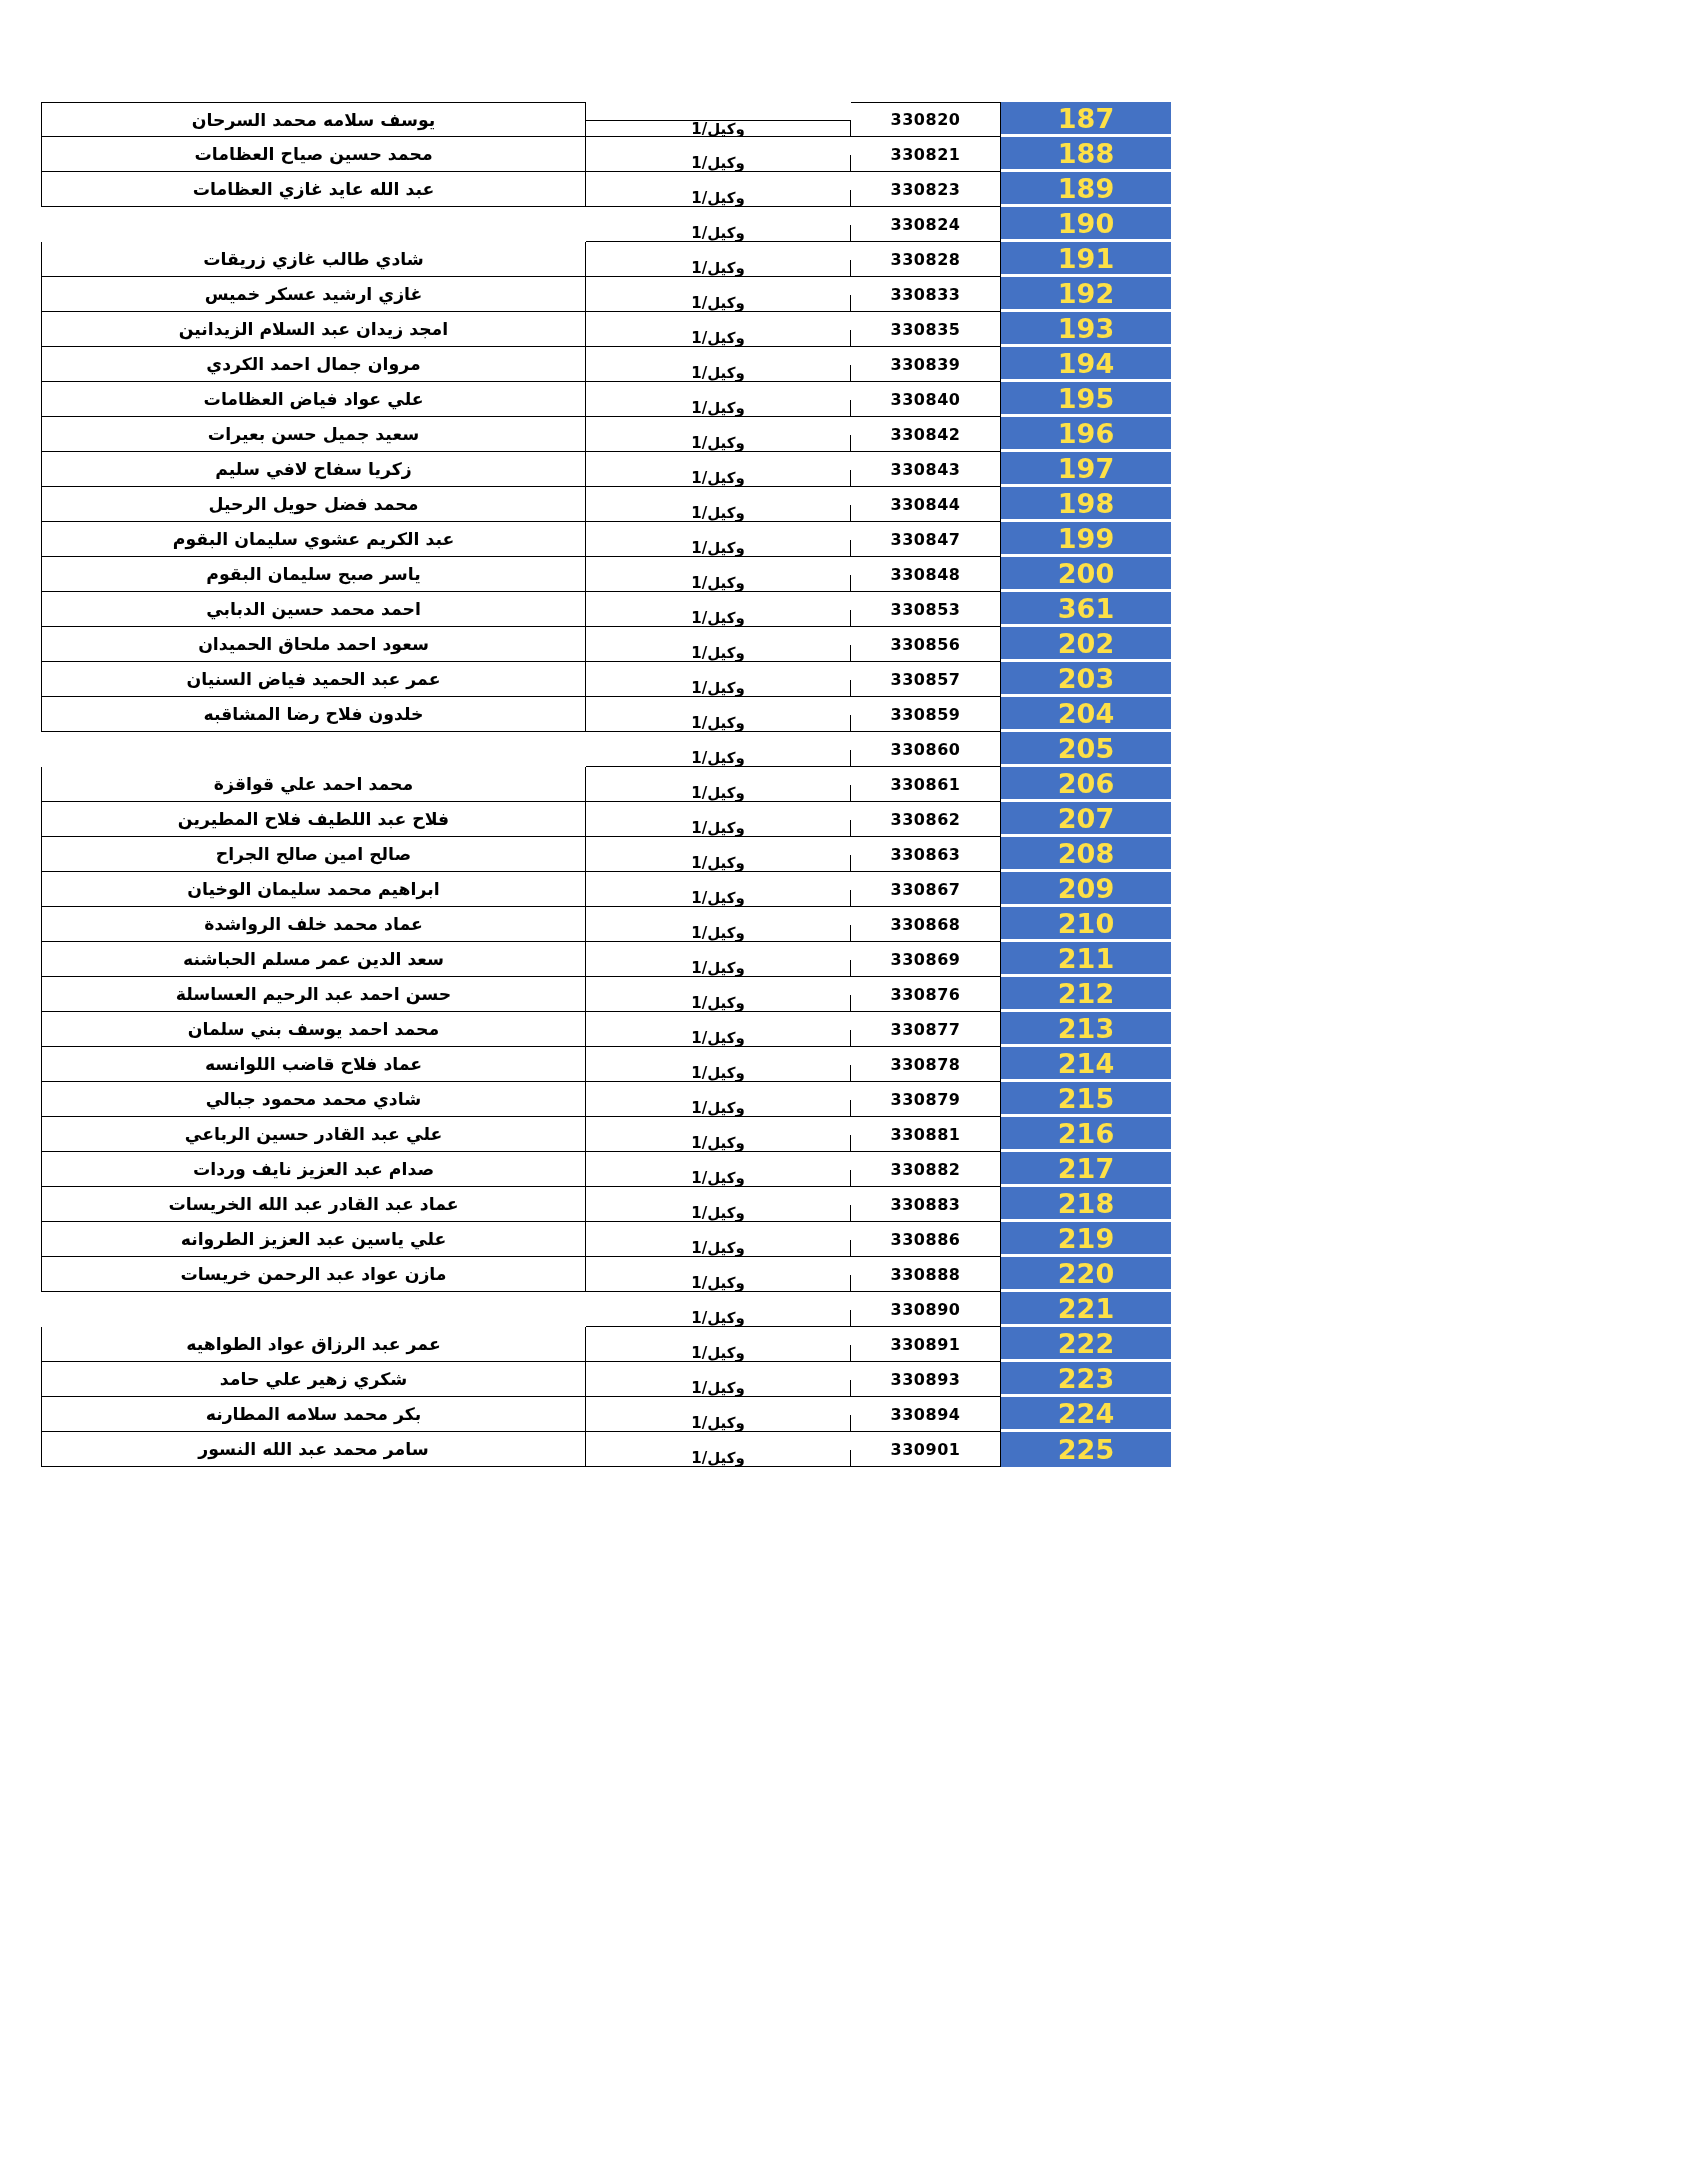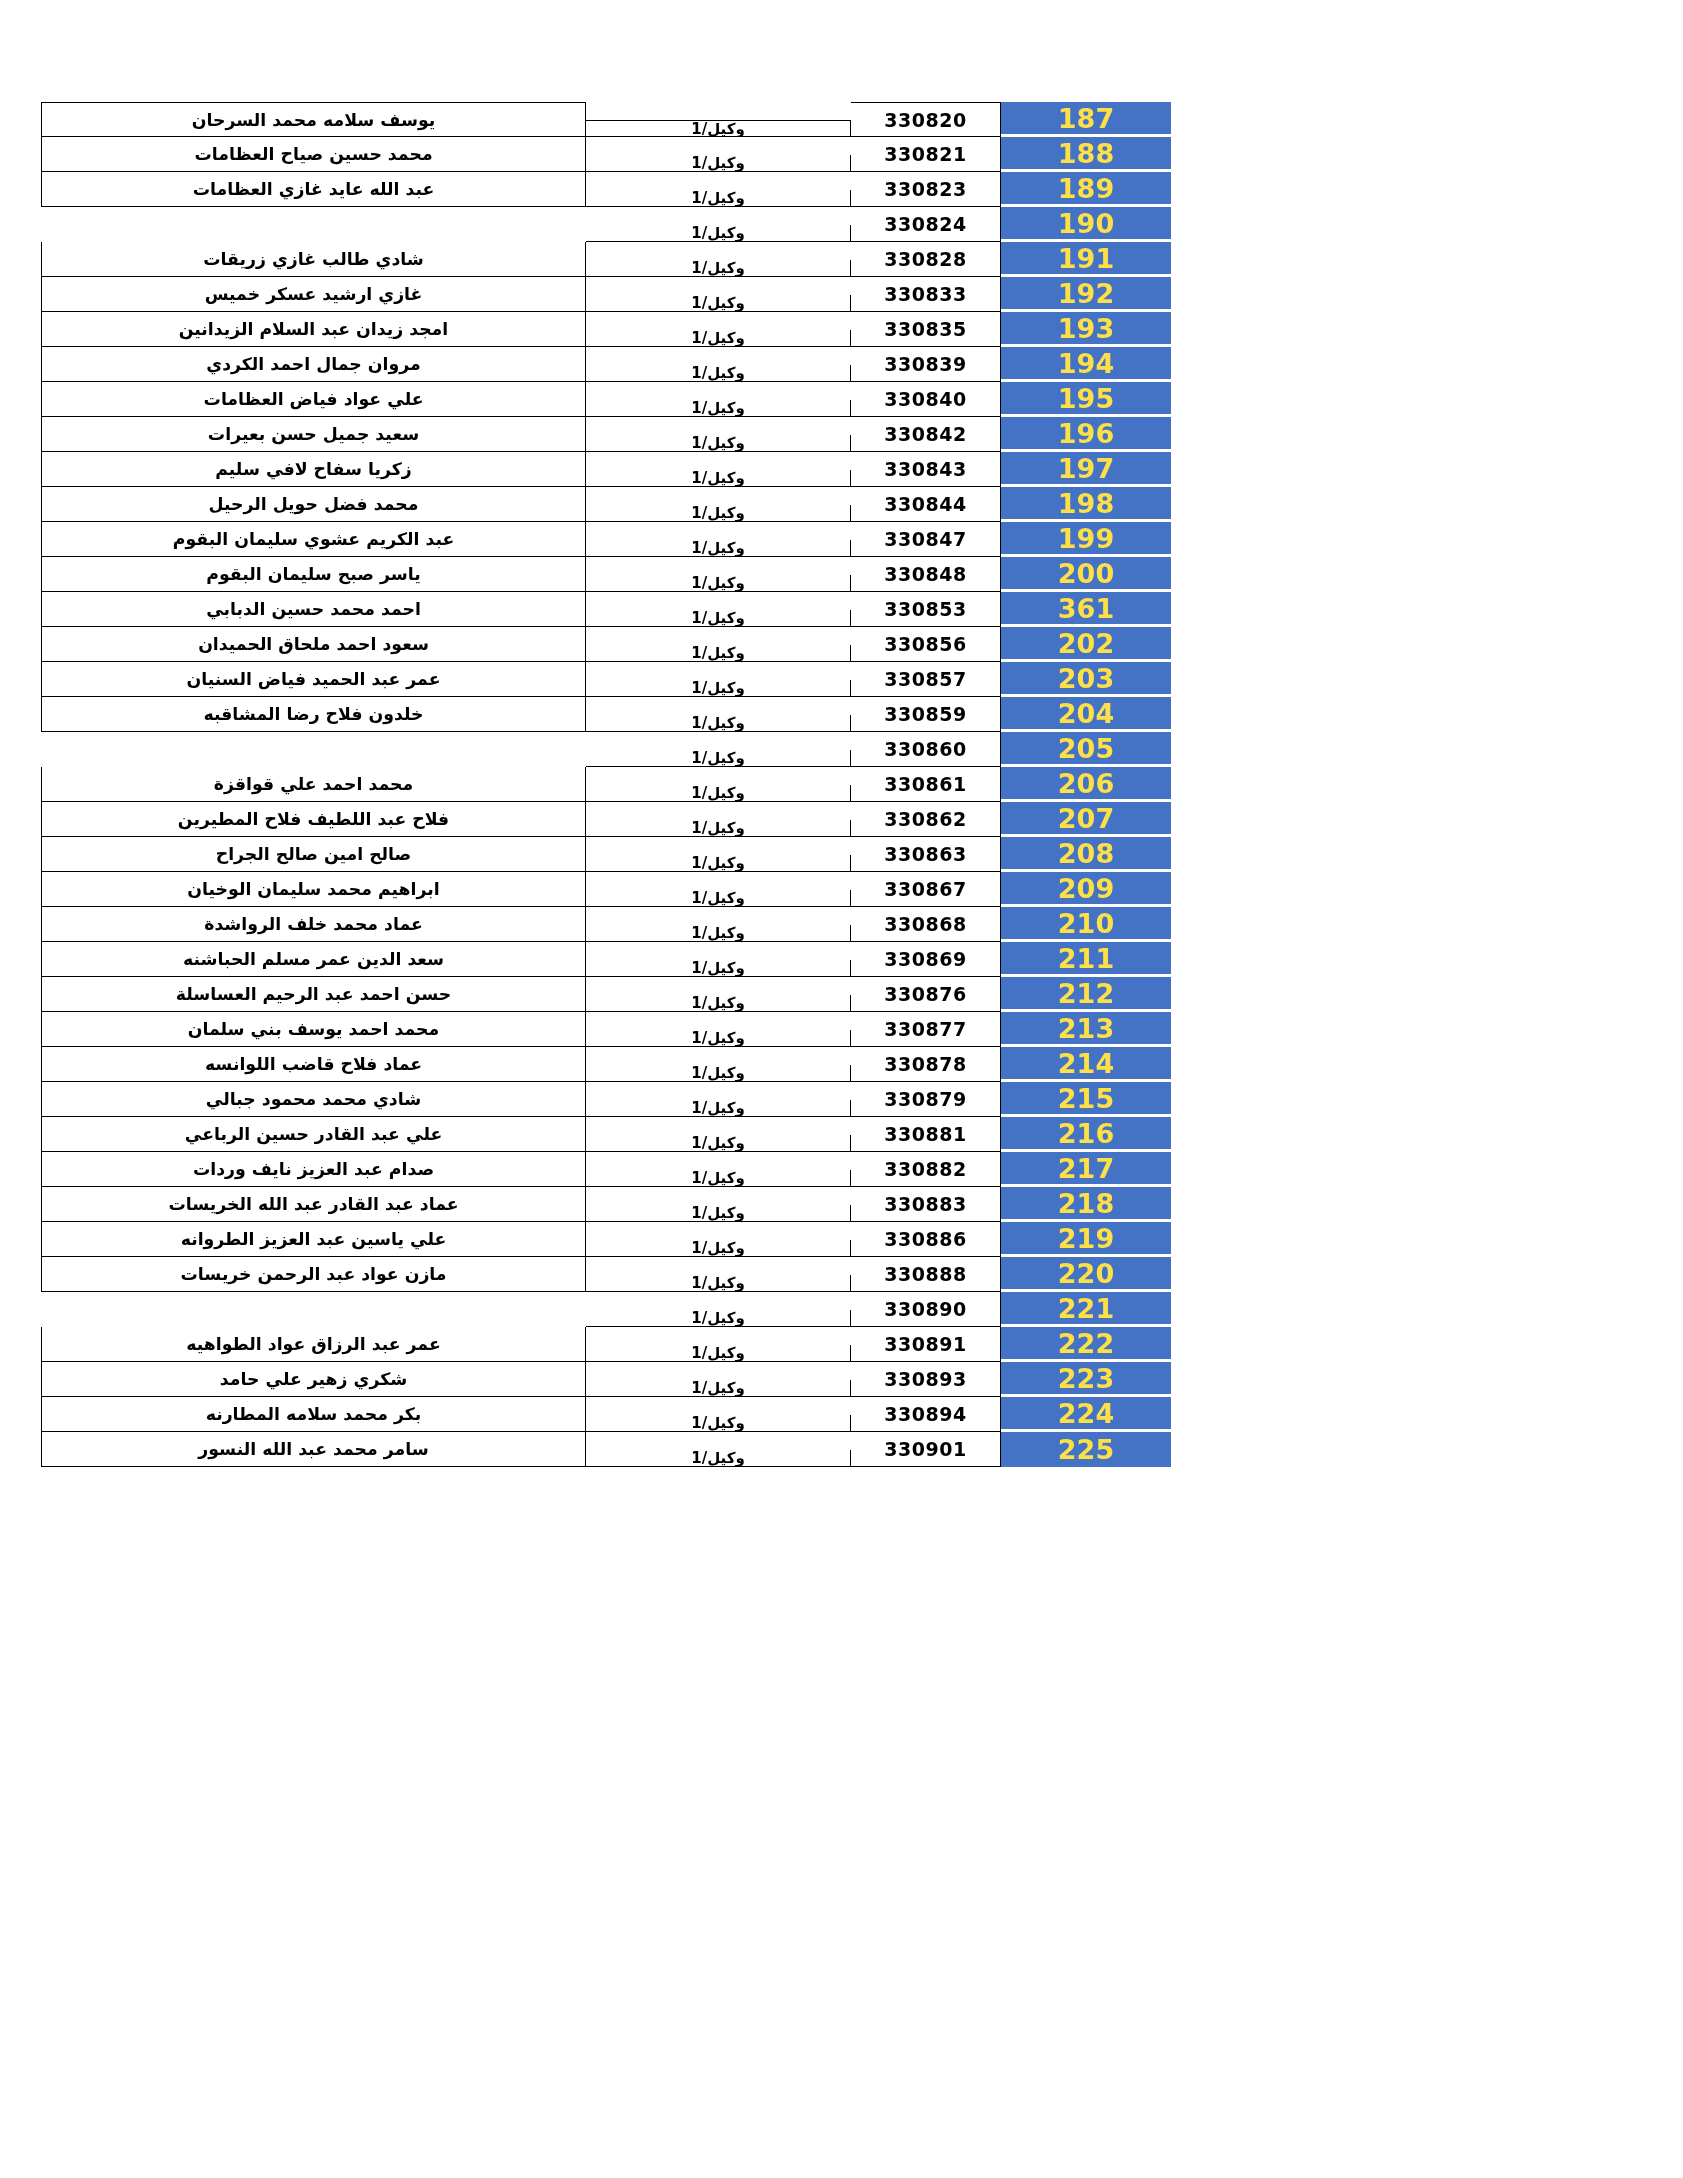--- a/index.html
+++ b/index.html
@@ -27,21 +27,21 @@
     font-weight:bold;color:#000;
     overflow:hidden;white-space:nowrap;
   }
   
   .cell.name,.cell.rank,.cell.id{
     border-right:1px solid #000;
     border-bottom:1px solid #000;
   }
   .cell.name{border-left:1px solid #000;width:545px;font-size:17.3px;}
   .cell.rank{width:265px;font-size:15px;margin-top:18px;}
-  .cell.id{width:150px;font-size:19px;letter-spacing:0.5px;}
+  .cell.id{width:150px;font-size:16px;letter-spacing:0.5px;}
   .row:first-child .cell.name,
   .row:first-child .cell.rank,
   .row:first-child .cell.id{border-top:1px solid #000;}
   
   .cell.no{
     width:170px;
     background:var(--accent);
     color:#fde047;
     font-size:27px;
     border-bottom:3px solid #ffffff;

